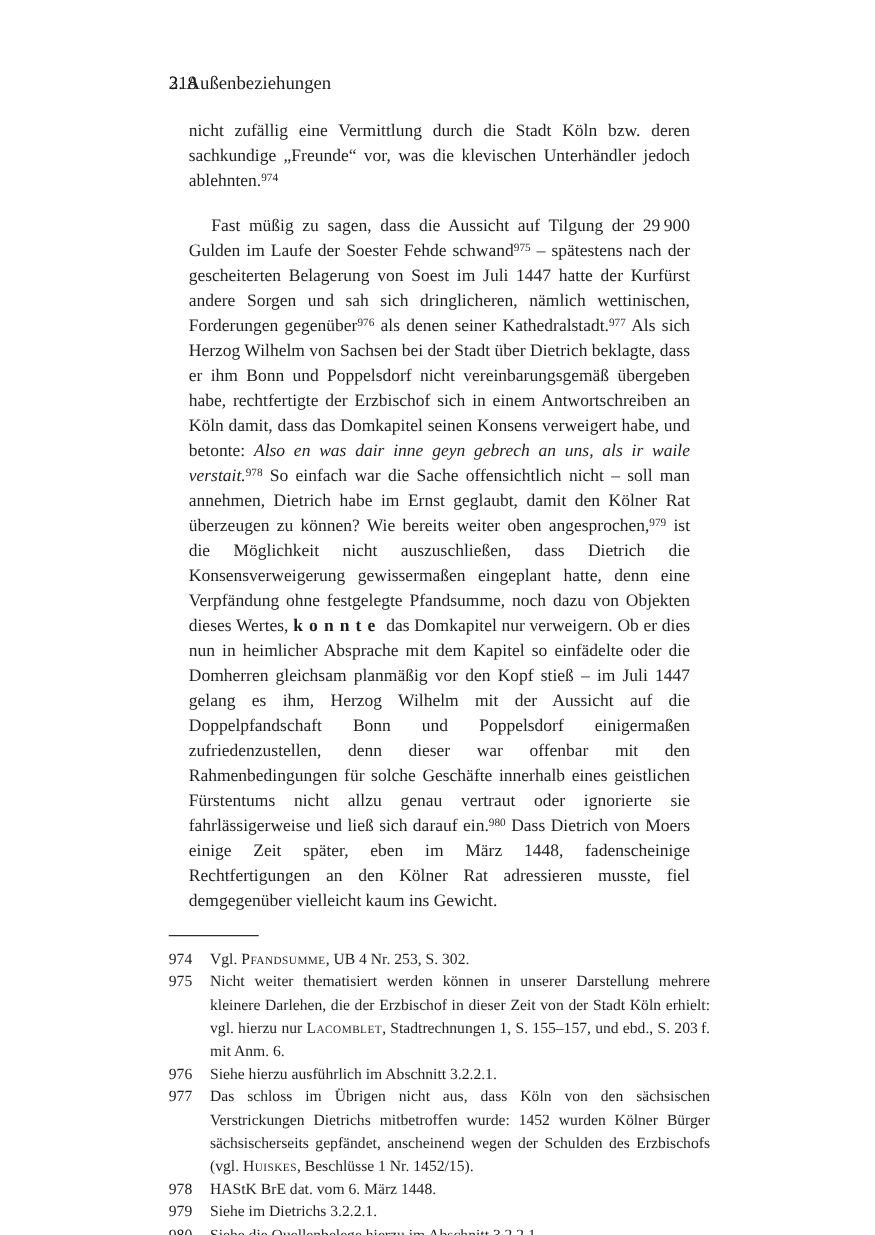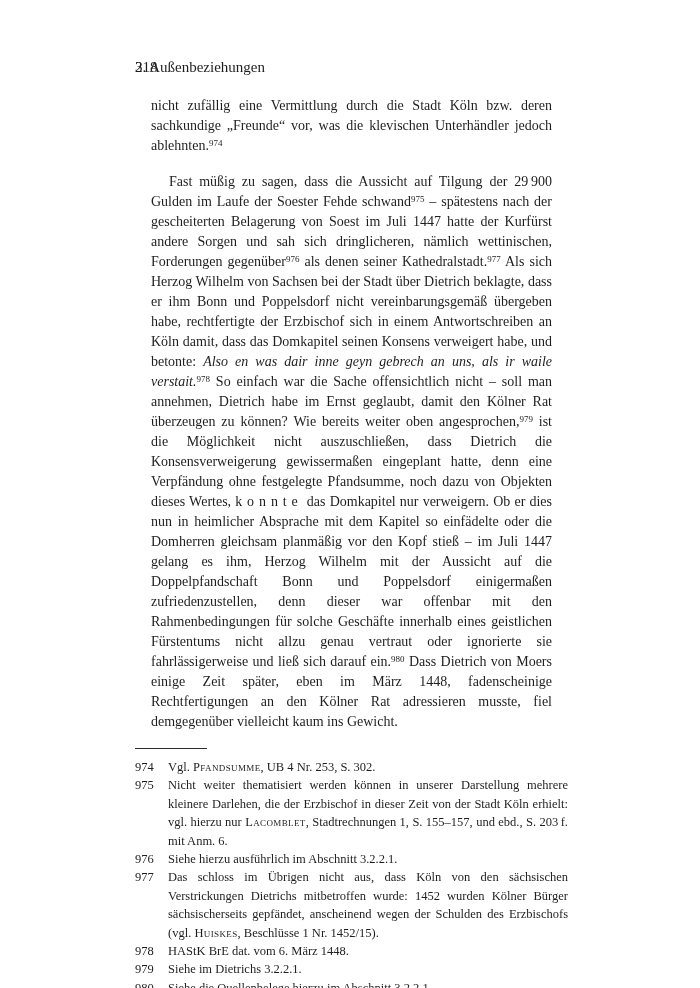--- a/index.html
+++ b/index.html
@@ -22,21 +22,21 @@
   }
   .page-number { position:absolute; left:0; top:0; }
   .chapter-title { position:absolute; left:0; right:0; top:0; text-align:left; }
 
   .body-text { font-size:14px; line-height:20px; text-align:justify; }
   .para { margin:16px; }
   .para.indent { text-indent:18px; }
 
   .it { font-style:italic; }
   .sc { font-variant:small-caps; letter-spacing:0.03em; }
-  .ls { letter-spacing:0.35em; }
+  .ls { letter-spacing:0.35em;font-weight:bold; }
   sup.fn-ref {
     font-size:9px;
     line-height:0;
     vertical-align:baseline;
     position:relative;
     top:-4.5px;
     letter-spacing:0;
   }
 
   .footnote-sep {

